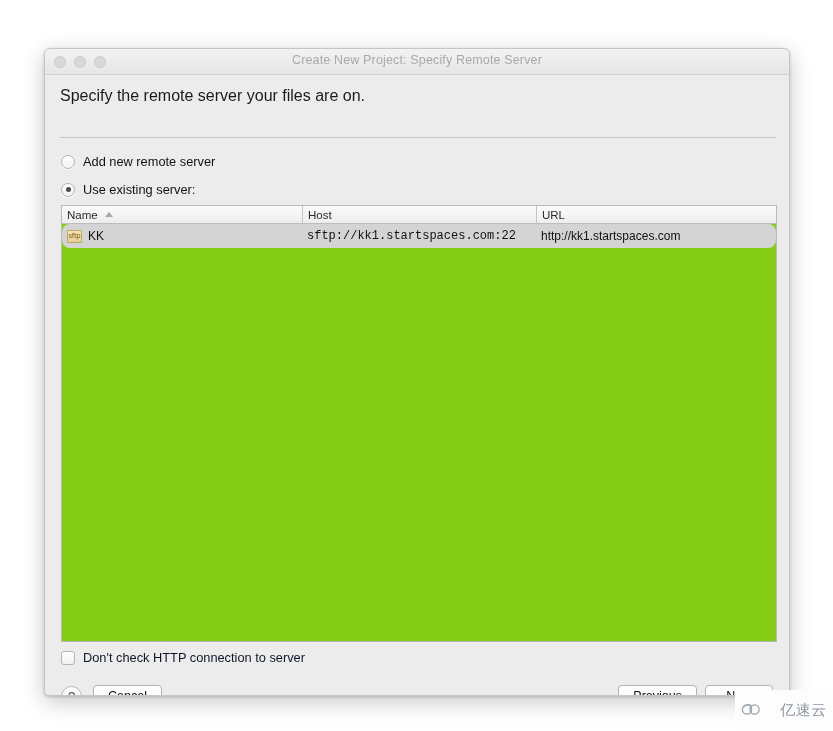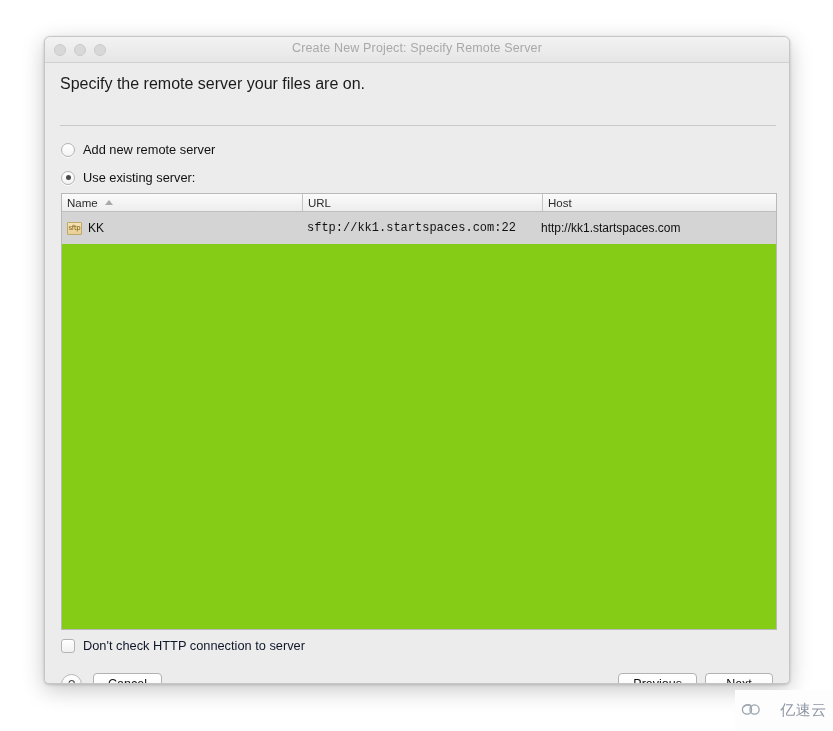--- a/index.html
+++ b/index.html
@@ -13,21 +13,21 @@
     font-family: "Liberation Sans", sans-serif;
     -webkit-font-smoothing: antialiased;
     overflow: hidden;
     position: relative;
   }
 
   
   #dialog {
     position: absolute;
     left: 44px;
-    top: 36px;
+    top: 48px;
     width: 746px;
     height: 648px;
     background: #ececec;
     border-radius: 6px 6px 5px 5px;
     box-shadow: 0 6px 22px rgba(0,0,0,0.22),
                 0 1px 3px rgba(0,0,0,0.18);
     border: 1px solid #c6c6c6;
     box-sizing: border-box;
     overflow: hidden;
   }
@@ -165,24 +165,25 @@
     margin-left: 7px;
     width: 0;
     height: 0;
     border-left: 4.5px solid transparent;
     border-right: 4.5px solid transparent;
     border-bottom: 5px solid #a8a8a8;
   }
 
   .list-row {
     display: flex;
-    height: 32px;
+    height: 24px;
     font-size: 12px;
     color: #111;
     align-items: center;
+    border-radius: 8px;
   }
   .list-row.selected { background: #d4d4d4; }
   .rcell {
     padding-left: 5px;
     box-sizing: border-box;
     display: flex;
     align-items: center;
     gap: 6px;
     white-space: nowrap;
     overflow: hidden;
@@ -326,25 +327,25 @@
       <span>Use existing server:</span>
     </div>
 
     <div id="list-box">
 
       <div id="list-header">
         <div class="hcell hc-name">
           <span>Name</span>
           <span id="sort-arrow"></span>
         </div>
+        <div class="hcell hc-host">
+          <span>Host</span>
+        </div>
         <div class="hcell hc-url">
           <span>URL</span>
-        </div>
-        <div class="hcell hc-host">
-          <span>Host</span>
         </div>
       </div>
 
       <div class="list-row selected">
         <div class="rcell rc-name">
           <span class="sftp-icon">sftp</span>
           <span>KK</span>
         </div>
         <div class="rcell rc-host">sftp://kk1.startspaces.com:22</div>
         <div class="rcell rc-url">http://kk1.startspaces.com</div>

